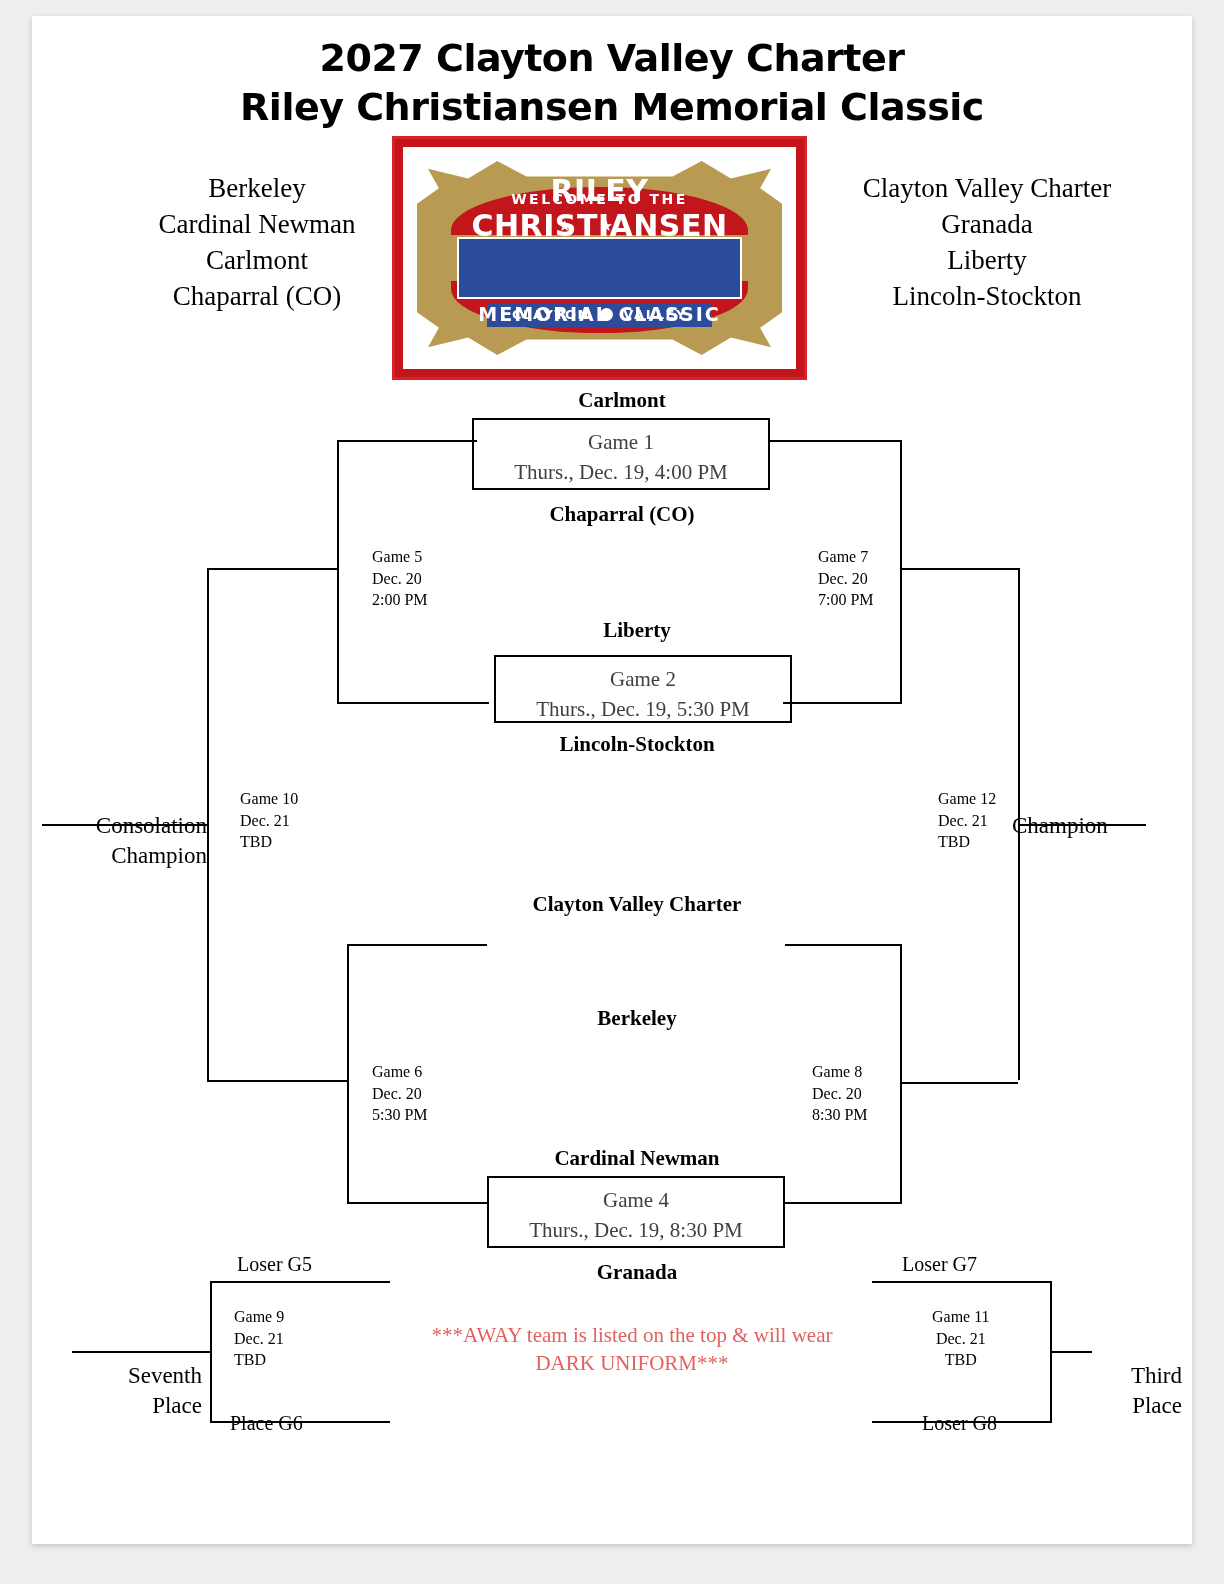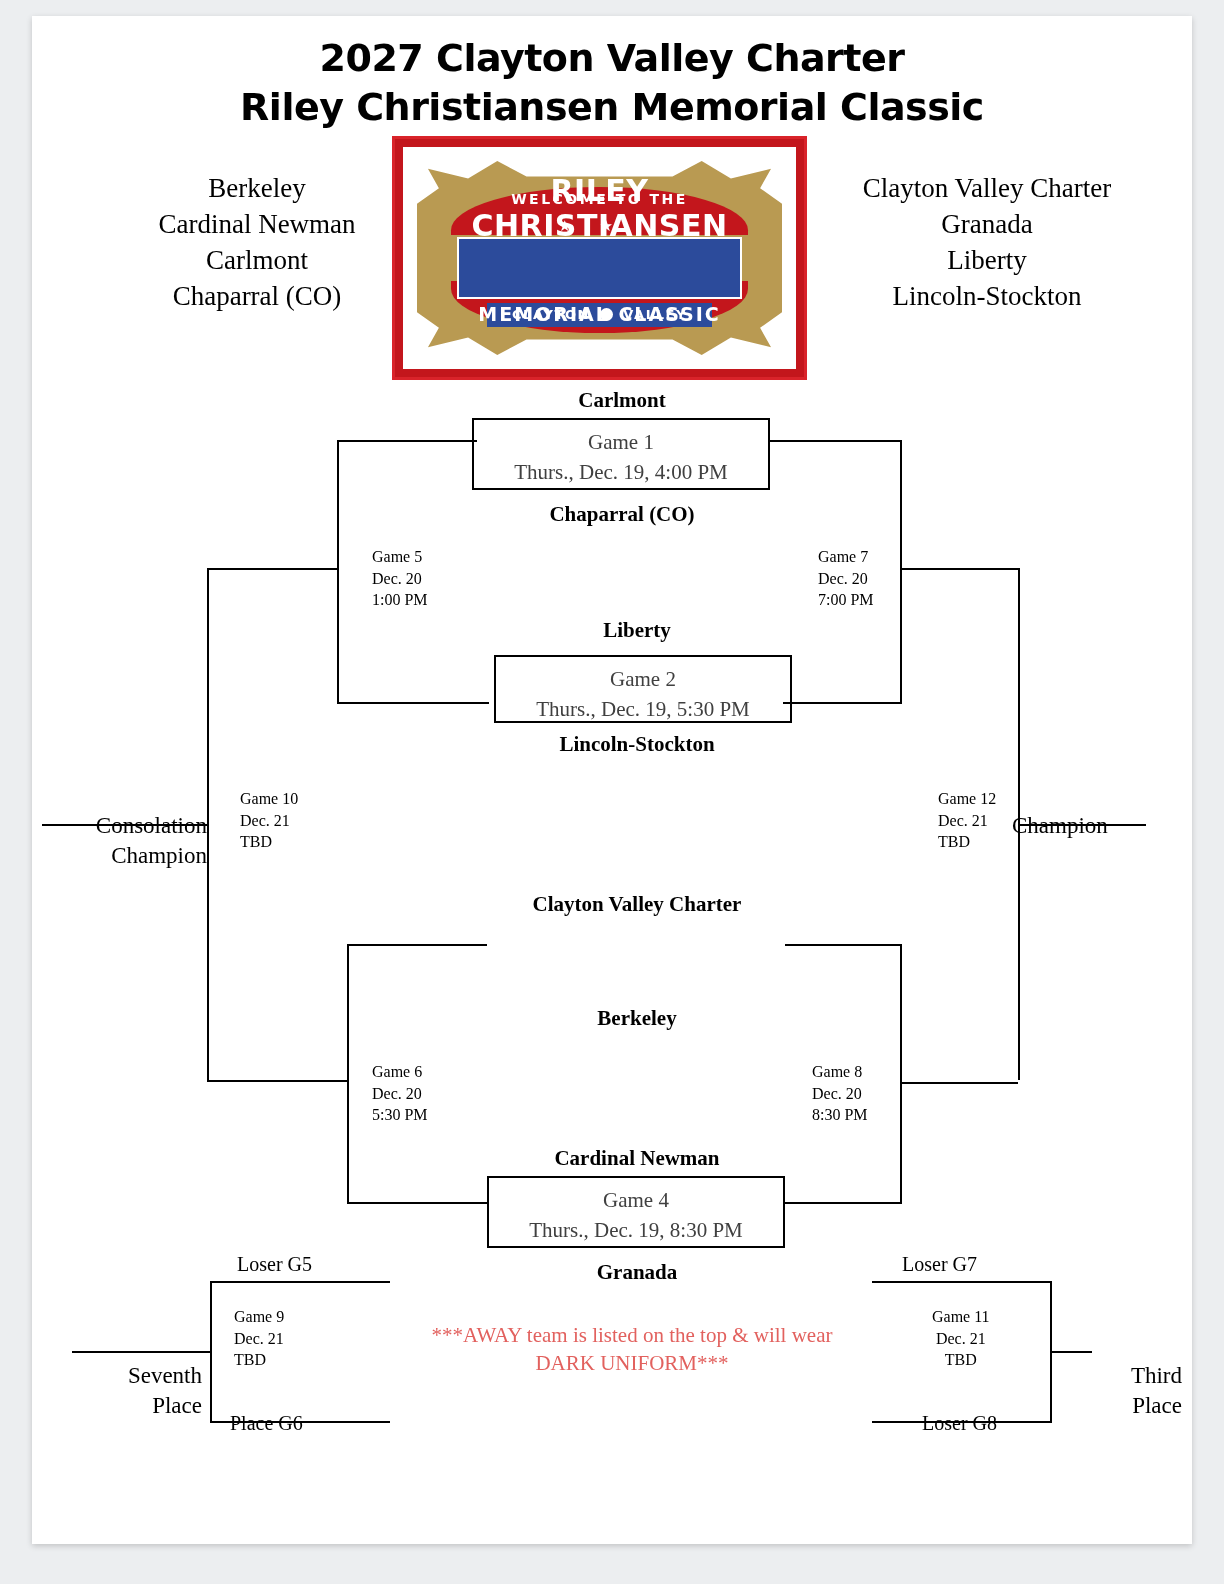--- a/index.html
+++ b/index.html
@@ -259,21 +259,21 @@
     <div>Thurs., Dec. 19, 5:30 PM</div>
   </div>
   <div class="teamname" style="left:455px; top:716px; width:300px;">Lincoln-Stockton</div>
 
   <div class="ln-h" style="left:305px; top:424px; width:140px;"></div>
   <div class="ln-v" style="left:305px; top:424px; height:262px;"></div>
   <div class="ln-h" style="left:305px; top:686px; width:152px;"></div>
   <div class="gameinfo" style="left:340px; top:530px;">
     <div>Game 5</div>
     <div>Dec. 20</div>
-    <div>1:00 PM</div>
+    <div>2:00 PM</div>
   </div>
 
   <div class="ln-h" style="left:736px; top:424px; width:134px;"></div>
   <div class="ln-v" style="left:868px; top:424px; height:262px;"></div>
   <div class="ln-h" style="left:751px; top:686px; width:119px;"></div>
   <div class="gameinfo" style="left:786px; top:530px;">
     <div>Game 7</div>
     <div>Dec. 20</div>
     <div>7:00 PM</div>
   </div>

